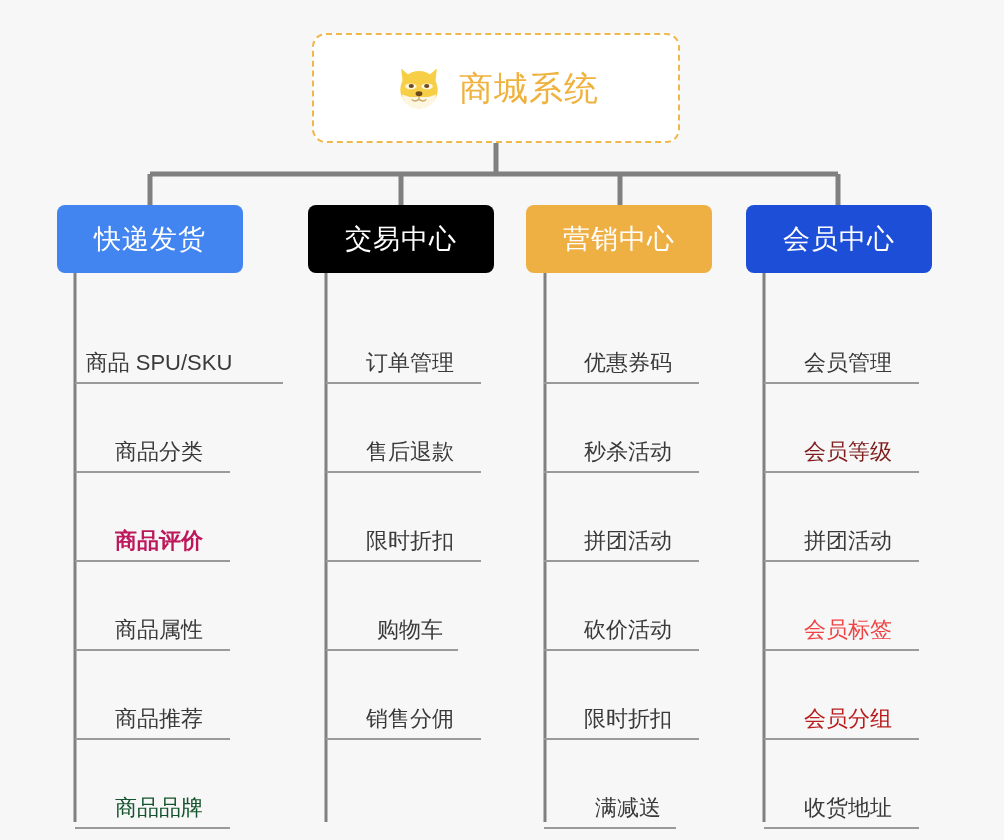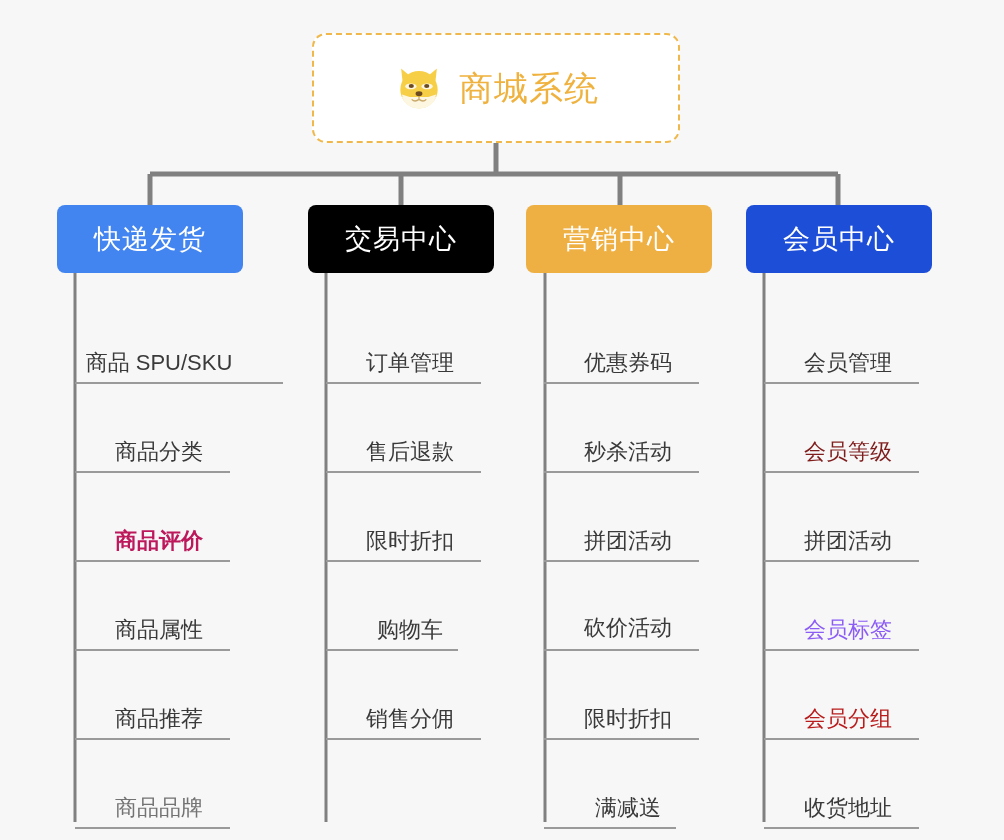--- a/index.html
+++ b/index.html
@@ -182,21 +182,21 @@
       </div>
       <div class="leaf-item">
         <span class="leaf-label" style="color: rgb(58, 58, 58);">商品属性</span>
         <span class="leaf-underline" style="width: 155px; background: rgb(154, 154, 154);"></span>
       </div>
       <div class="leaf-item">
         <span class="leaf-label" style="color: rgb(58, 58, 58);">商品推荐</span>
         <span class="leaf-underline" style="width: 155px; background: rgb(154, 154, 154);"></span>
       </div>
       <div class="leaf-item">
-        <span class="leaf-label" style="color: #737373;">商品品牌</span>
+        <span class="leaf-label" style="color: #14532d;">商品品牌</span>
         <span class="leaf-underline" style="width: 155px; background: rgb(154, 154, 154);"></span>
       </div>
     </div>
   </div>
 
   <div class="column col-1">
     <div class="cat-header cat-1" style="background: #000000;">交易中心</div>
     <div class="leaf-list">
       <div class="leaf-item">
         <span class="leaf-label" style="color: rgb(58, 58, 58);">订单管理</span>
@@ -230,21 +230,21 @@
       </div>
       <div class="leaf-item">
         <span class="leaf-label" style="color: rgb(58, 58, 58);">秒杀活动</span>
         <span class="leaf-underline" style="width: 155px; background: rgb(154, 154, 154);"></span>
       </div>
       <div class="leaf-item">
         <span class="leaf-label" style="color: rgb(58, 58, 58);">拼团活动</span>
         <span class="leaf-underline" style="width: 155px; background: rgb(154, 154, 154);"></span>
       </div>
       <div class="leaf-item">
-        <span class="leaf-label" style="color: rgb(58, 58, 58); font-family: Liberation Mono, monospace;">砍价活动</span>
+        <span class="leaf-label" style="color: rgb(58, 58, 58);">砍价活动</span>
         <span class="leaf-underline" style="width: 155px; background: rgb(154, 154, 154);"></span>
       </div>
       <div class="leaf-item">
         <span class="leaf-label" style="color: rgb(58, 58, 58);">限时折扣</span>
         <span class="leaf-underline" style="width: 155px; background: rgb(154, 154, 154);"></span>
       </div>
       <div class="leaf-item">
         <span class="leaf-label" style="color: rgb(58, 58, 58);">满减送</span>
         <span class="leaf-underline" style="width: 132px; background: rgb(154, 154, 154);"></span>
       </div>
@@ -260,21 +260,21 @@
       </div>
       <div class="leaf-item">
         <span class="leaf-label" style="color: #7f1d1d;">会员等级</span>
         <span class="leaf-underline" style="width: 155px; background: rgb(154, 154, 154);"></span>
       </div>
       <div class="leaf-item">
         <span class="leaf-label" style="color: rgb(58, 58, 58);">拼团活动</span>
         <span class="leaf-underline" style="width: 155px; background: rgb(154, 154, 154);"></span>
       </div>
       <div class="leaf-item">
-        <span class="leaf-label" style="color: #8b5cf6;">会员标签</span>
+        <span class="leaf-label" style="color: #ef4444;">会员标签</span>
         <span class="leaf-underline" style="width: 155px; background: rgb(154, 154, 154);"></span>
       </div>
       <div class="leaf-item">
         <span class="leaf-label" style="color: #b91c1c;">会员分组</span>
         <span class="leaf-underline" style="width: 155px; background: rgb(154, 154, 154);"></span>
       </div>
       <div class="leaf-item">
         <span class="leaf-label" style="color: rgb(58, 58, 58);">收货地址</span>
         <span class="leaf-underline" style="width: 155px; background: rgb(154, 154, 154);"></span>
       </div>

